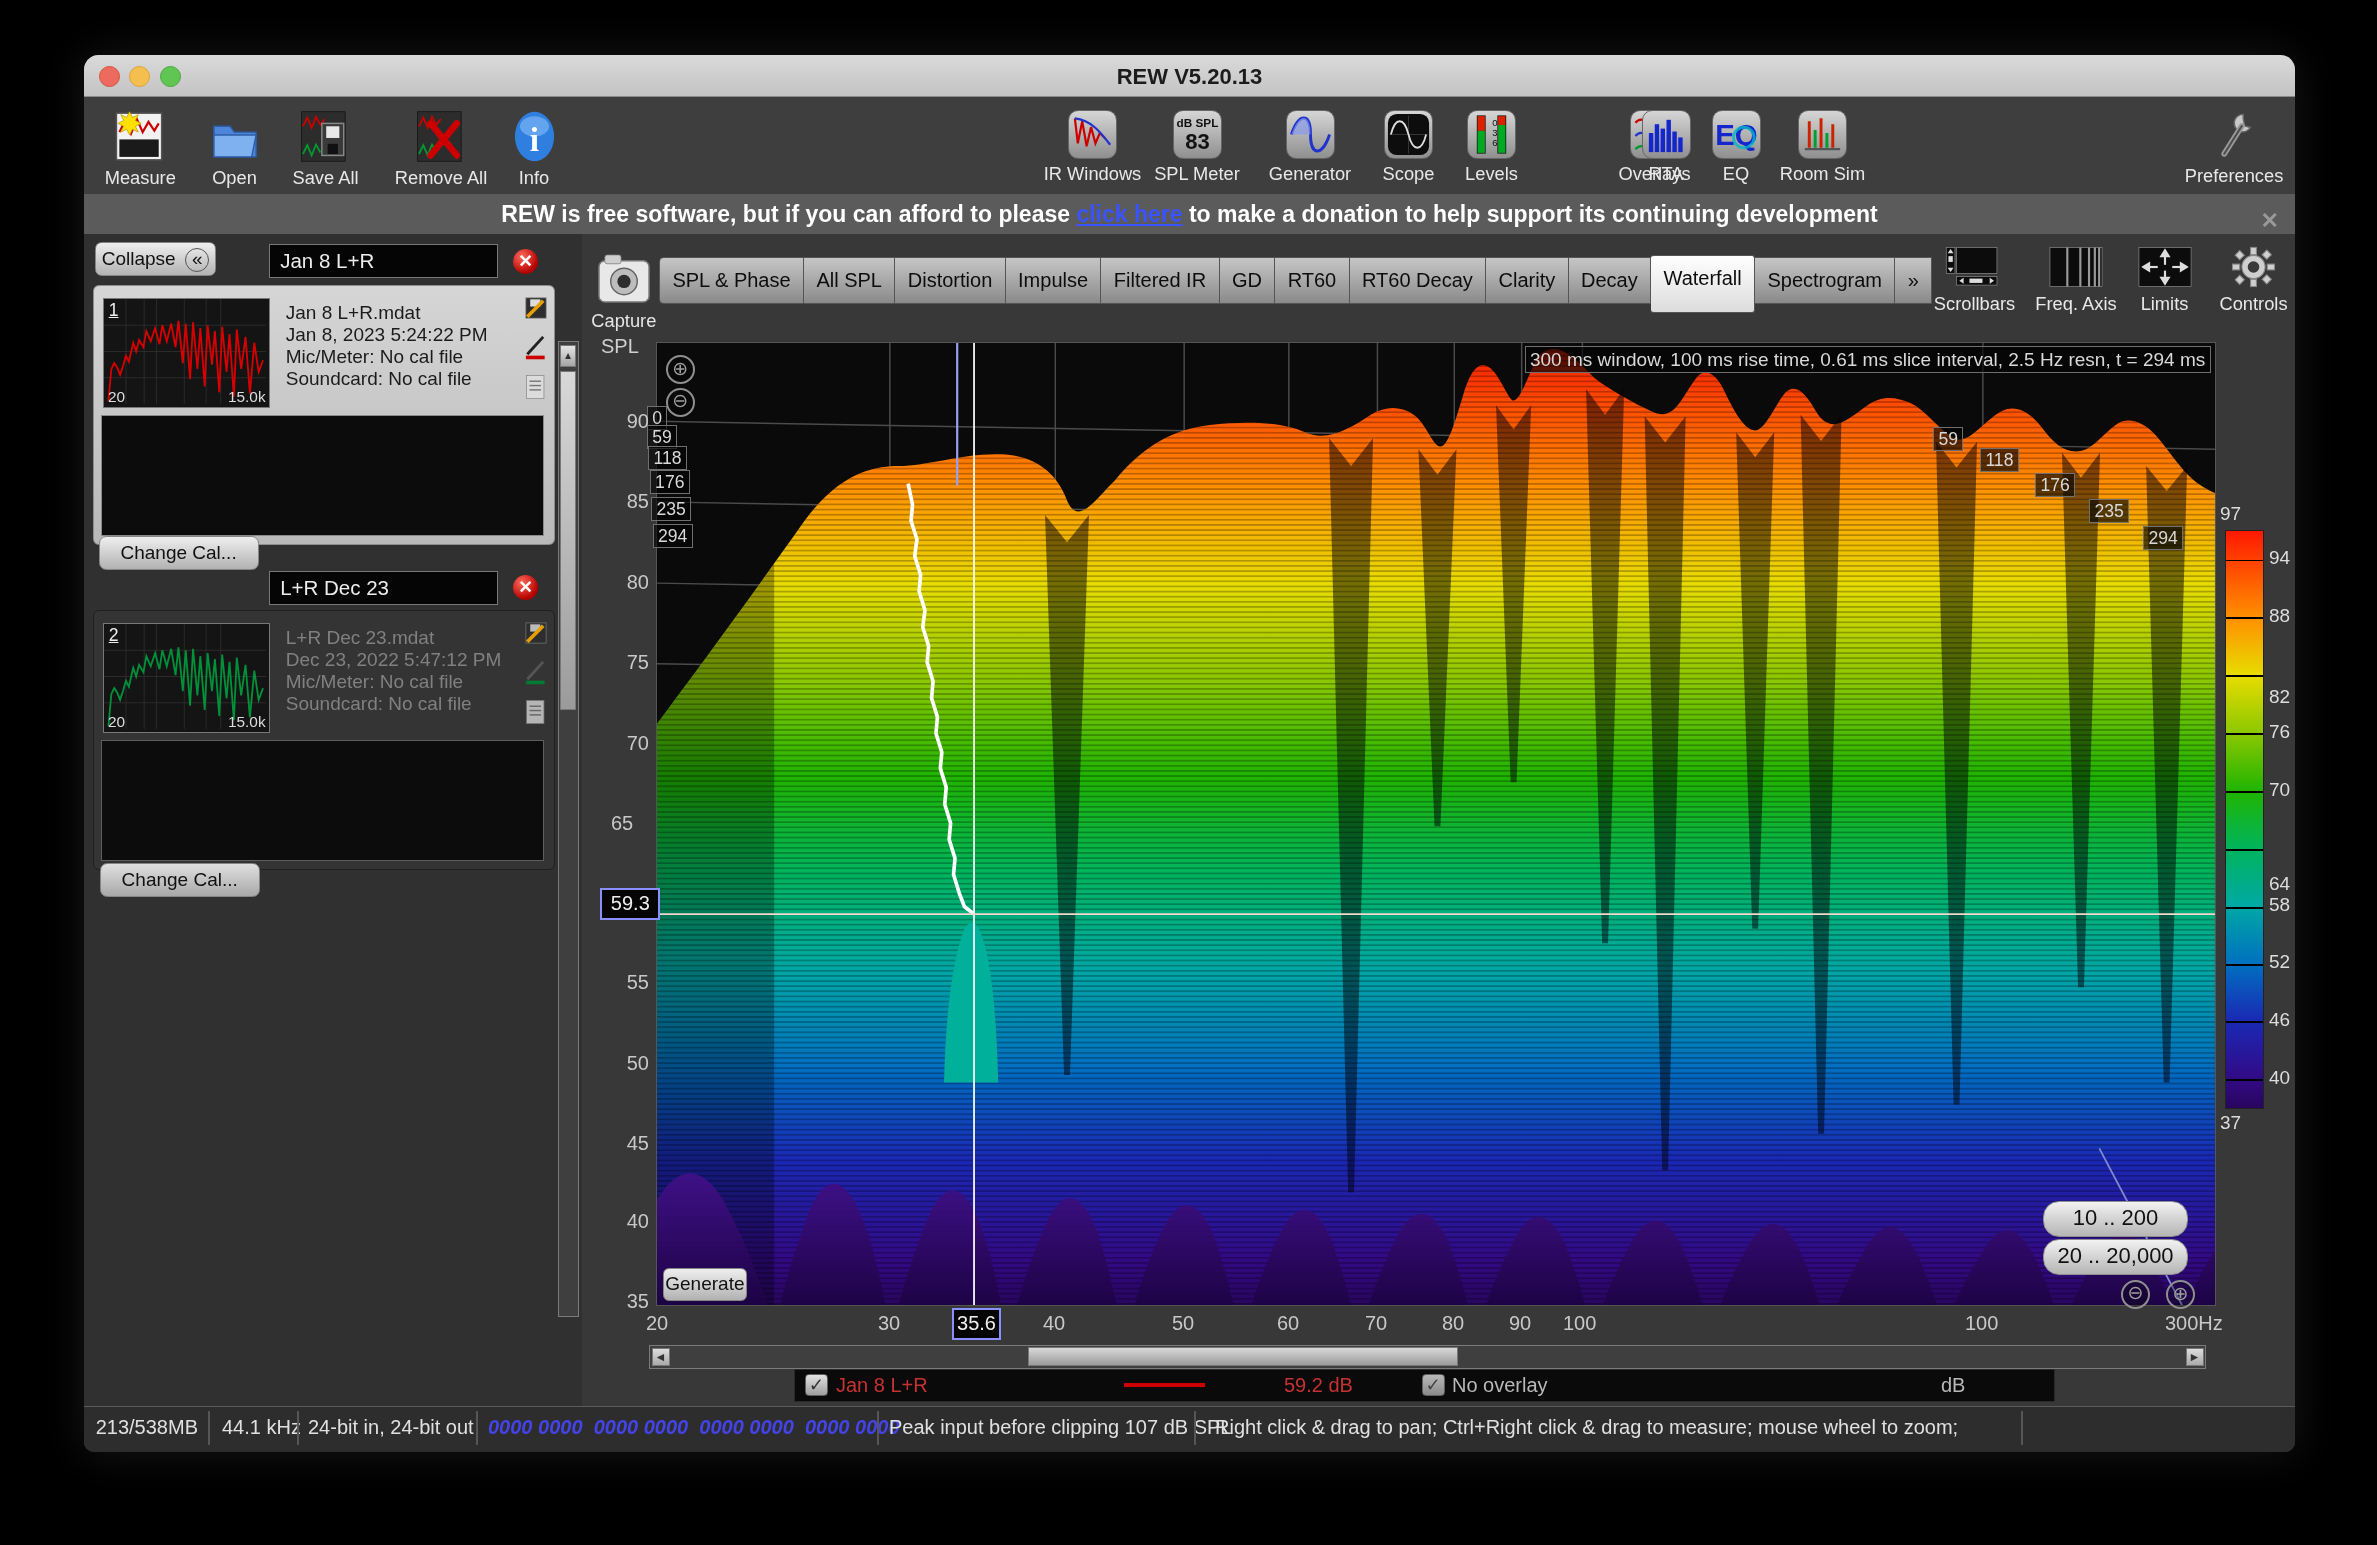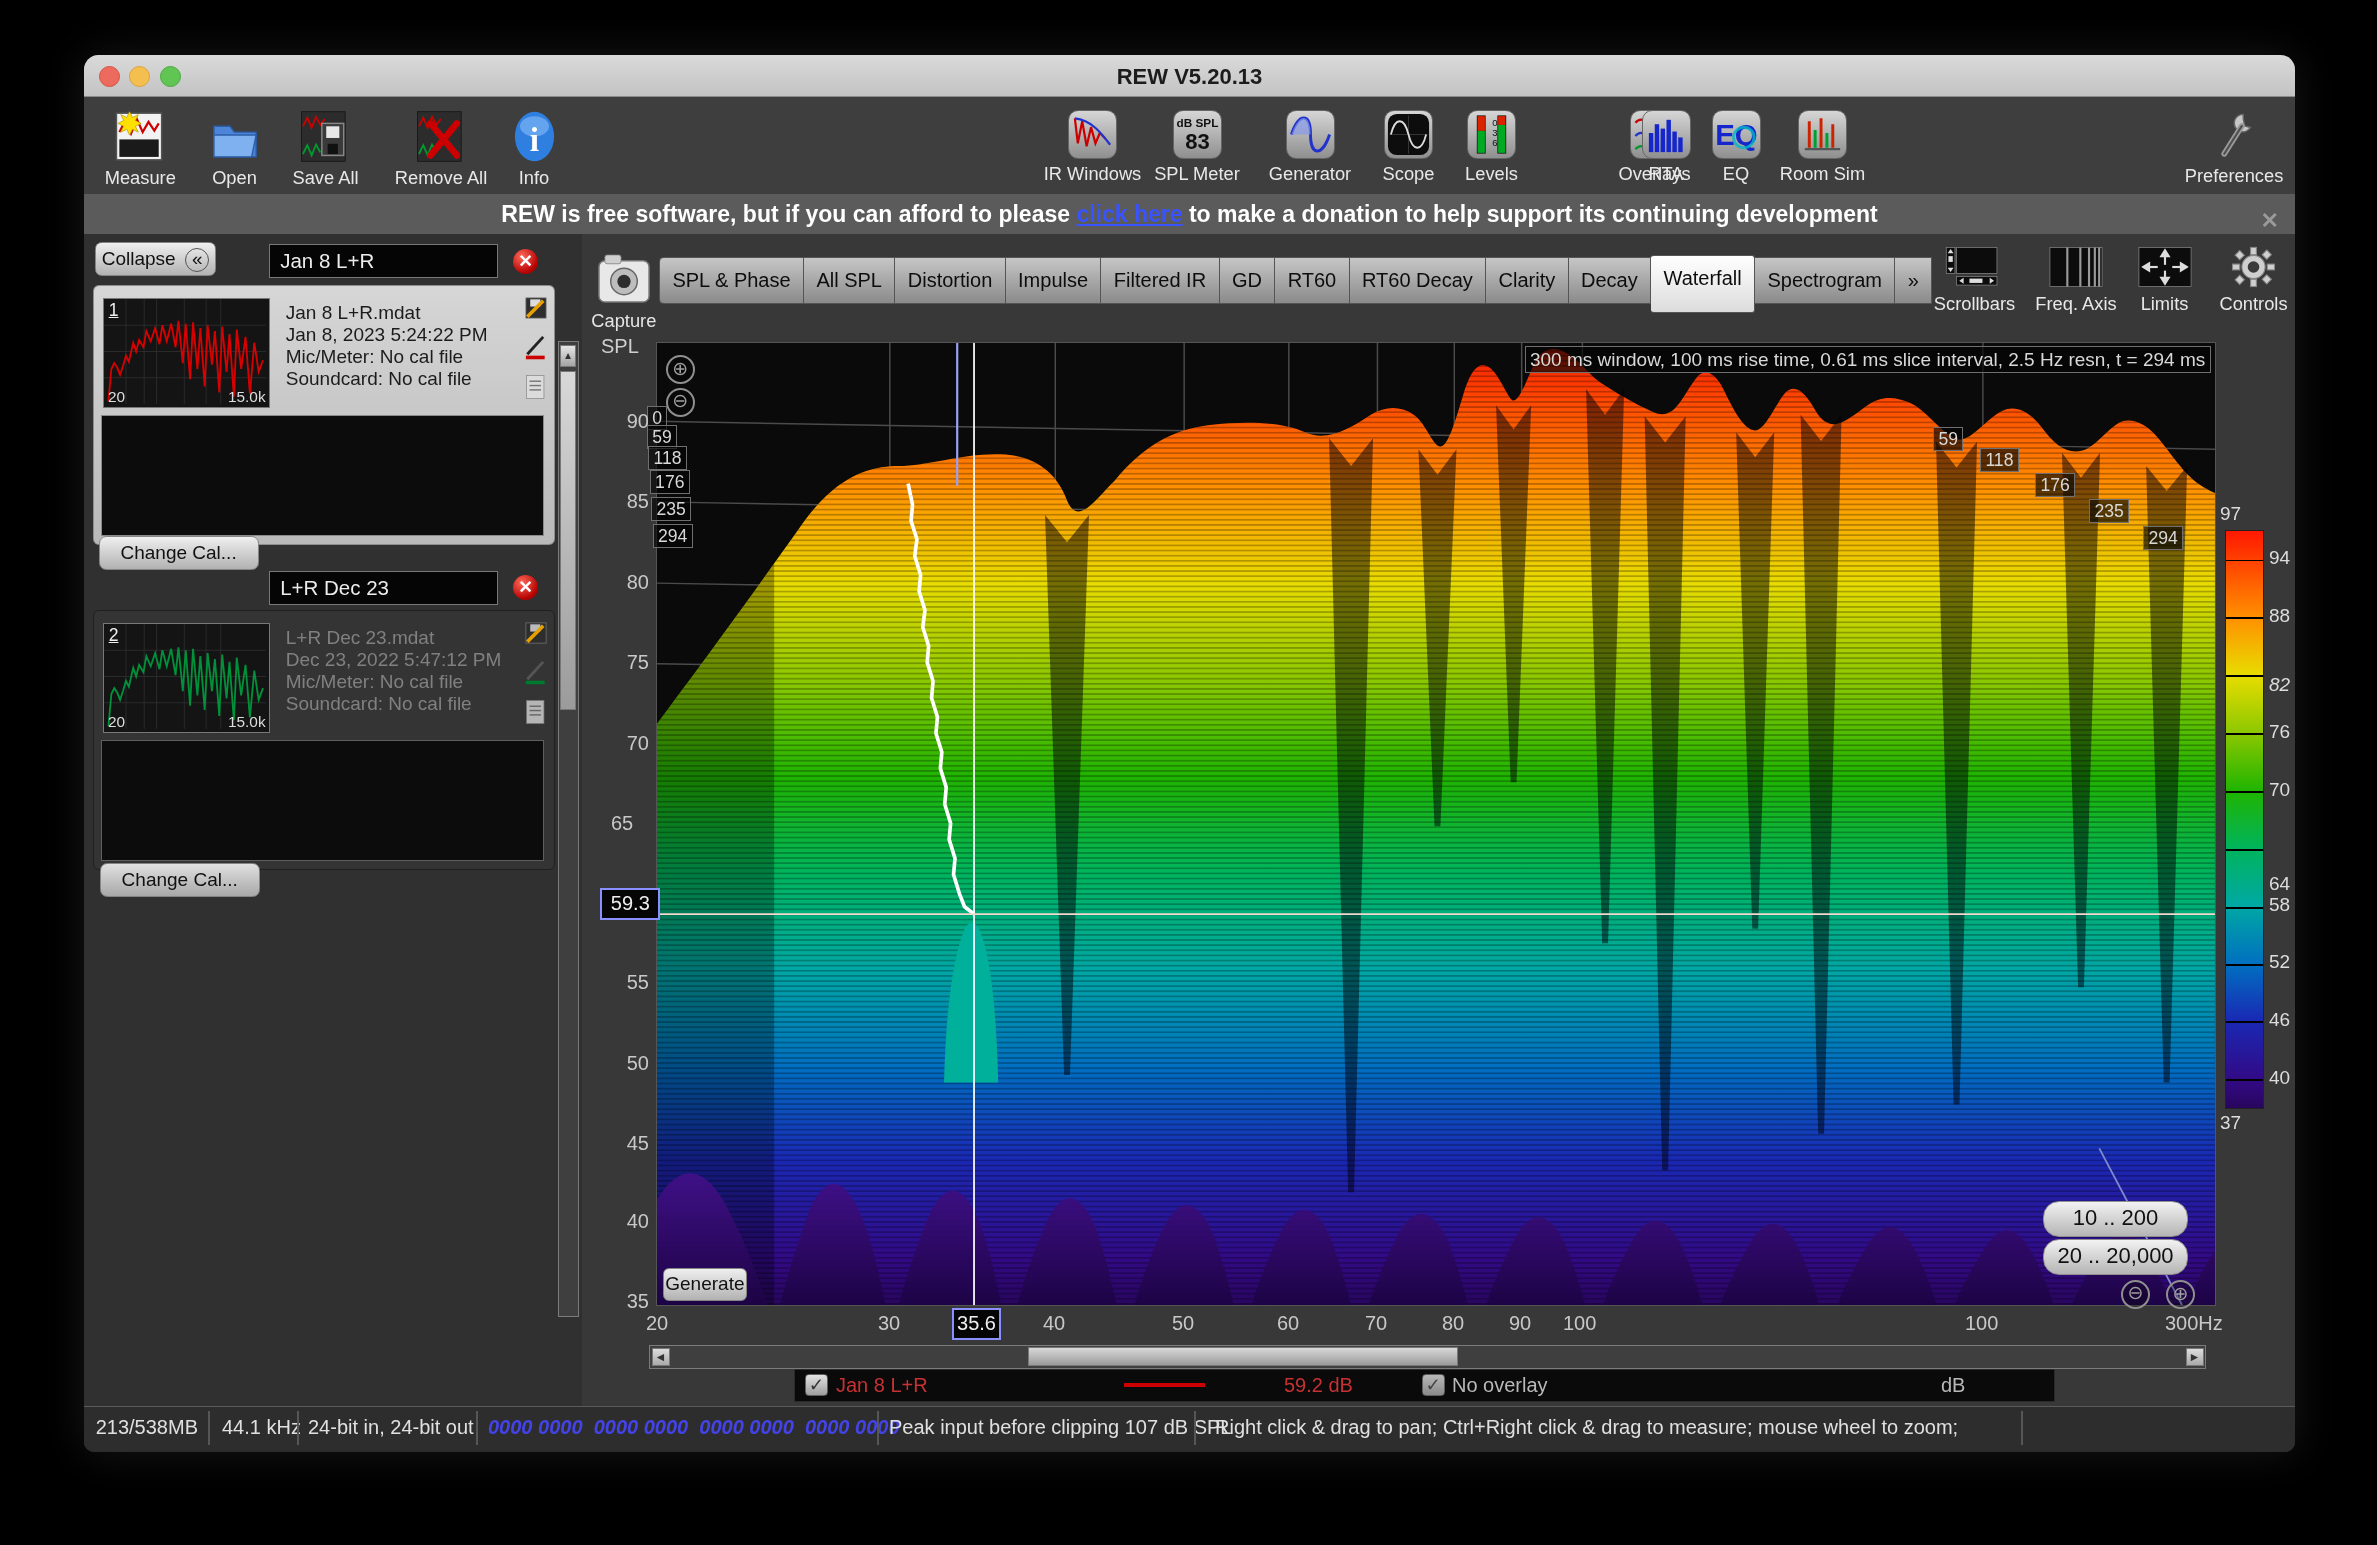--- a/index.html
+++ b/index.html
@@ -570,21 +570,21 @@
           <div class="cbtick" style="top:202px;"></div>
         <div class="cbtick" style="top:260px;"></div>
           <div class="cbtick" style="top:318px;"></div>
         <div class="cbtick" style="top:376px;"></div>
           <div class="cbtick" style="top:433px;"></div>
         <div class="cbtick" style="top:490px;"></div>
           <div class="cbtick" style="top:548px;"></div>
       </div>
       <div class="cblbl" style="top:313px;">94</div>
       <div class="cblbl" style="top:371px;">88</div>
-      <div class="cblbl" style="top:440px;font-style:italic;">82</div>
+      <div class="cblbl" style="top:452px;">82</div>
       <div class="cblbl" style="top:487px;">76</div>
       <div class="cblbl" style="top:545px;">70</div>
       <div class="cblbl" style="top:602px;margin-top:37px;">64</div>
       <div class="cblbl" style="top:660px;">58</div>
       <div class="cblbl" style="top:717px;">52</div>
       <div class="cblbl" style="top:775px;">46</div>
       <div class="cblbl" style="top:833px;">40</div>
       <div class="cblbl" style="left:1638px;top:878px;">37</div>
     </div>
   </div>

